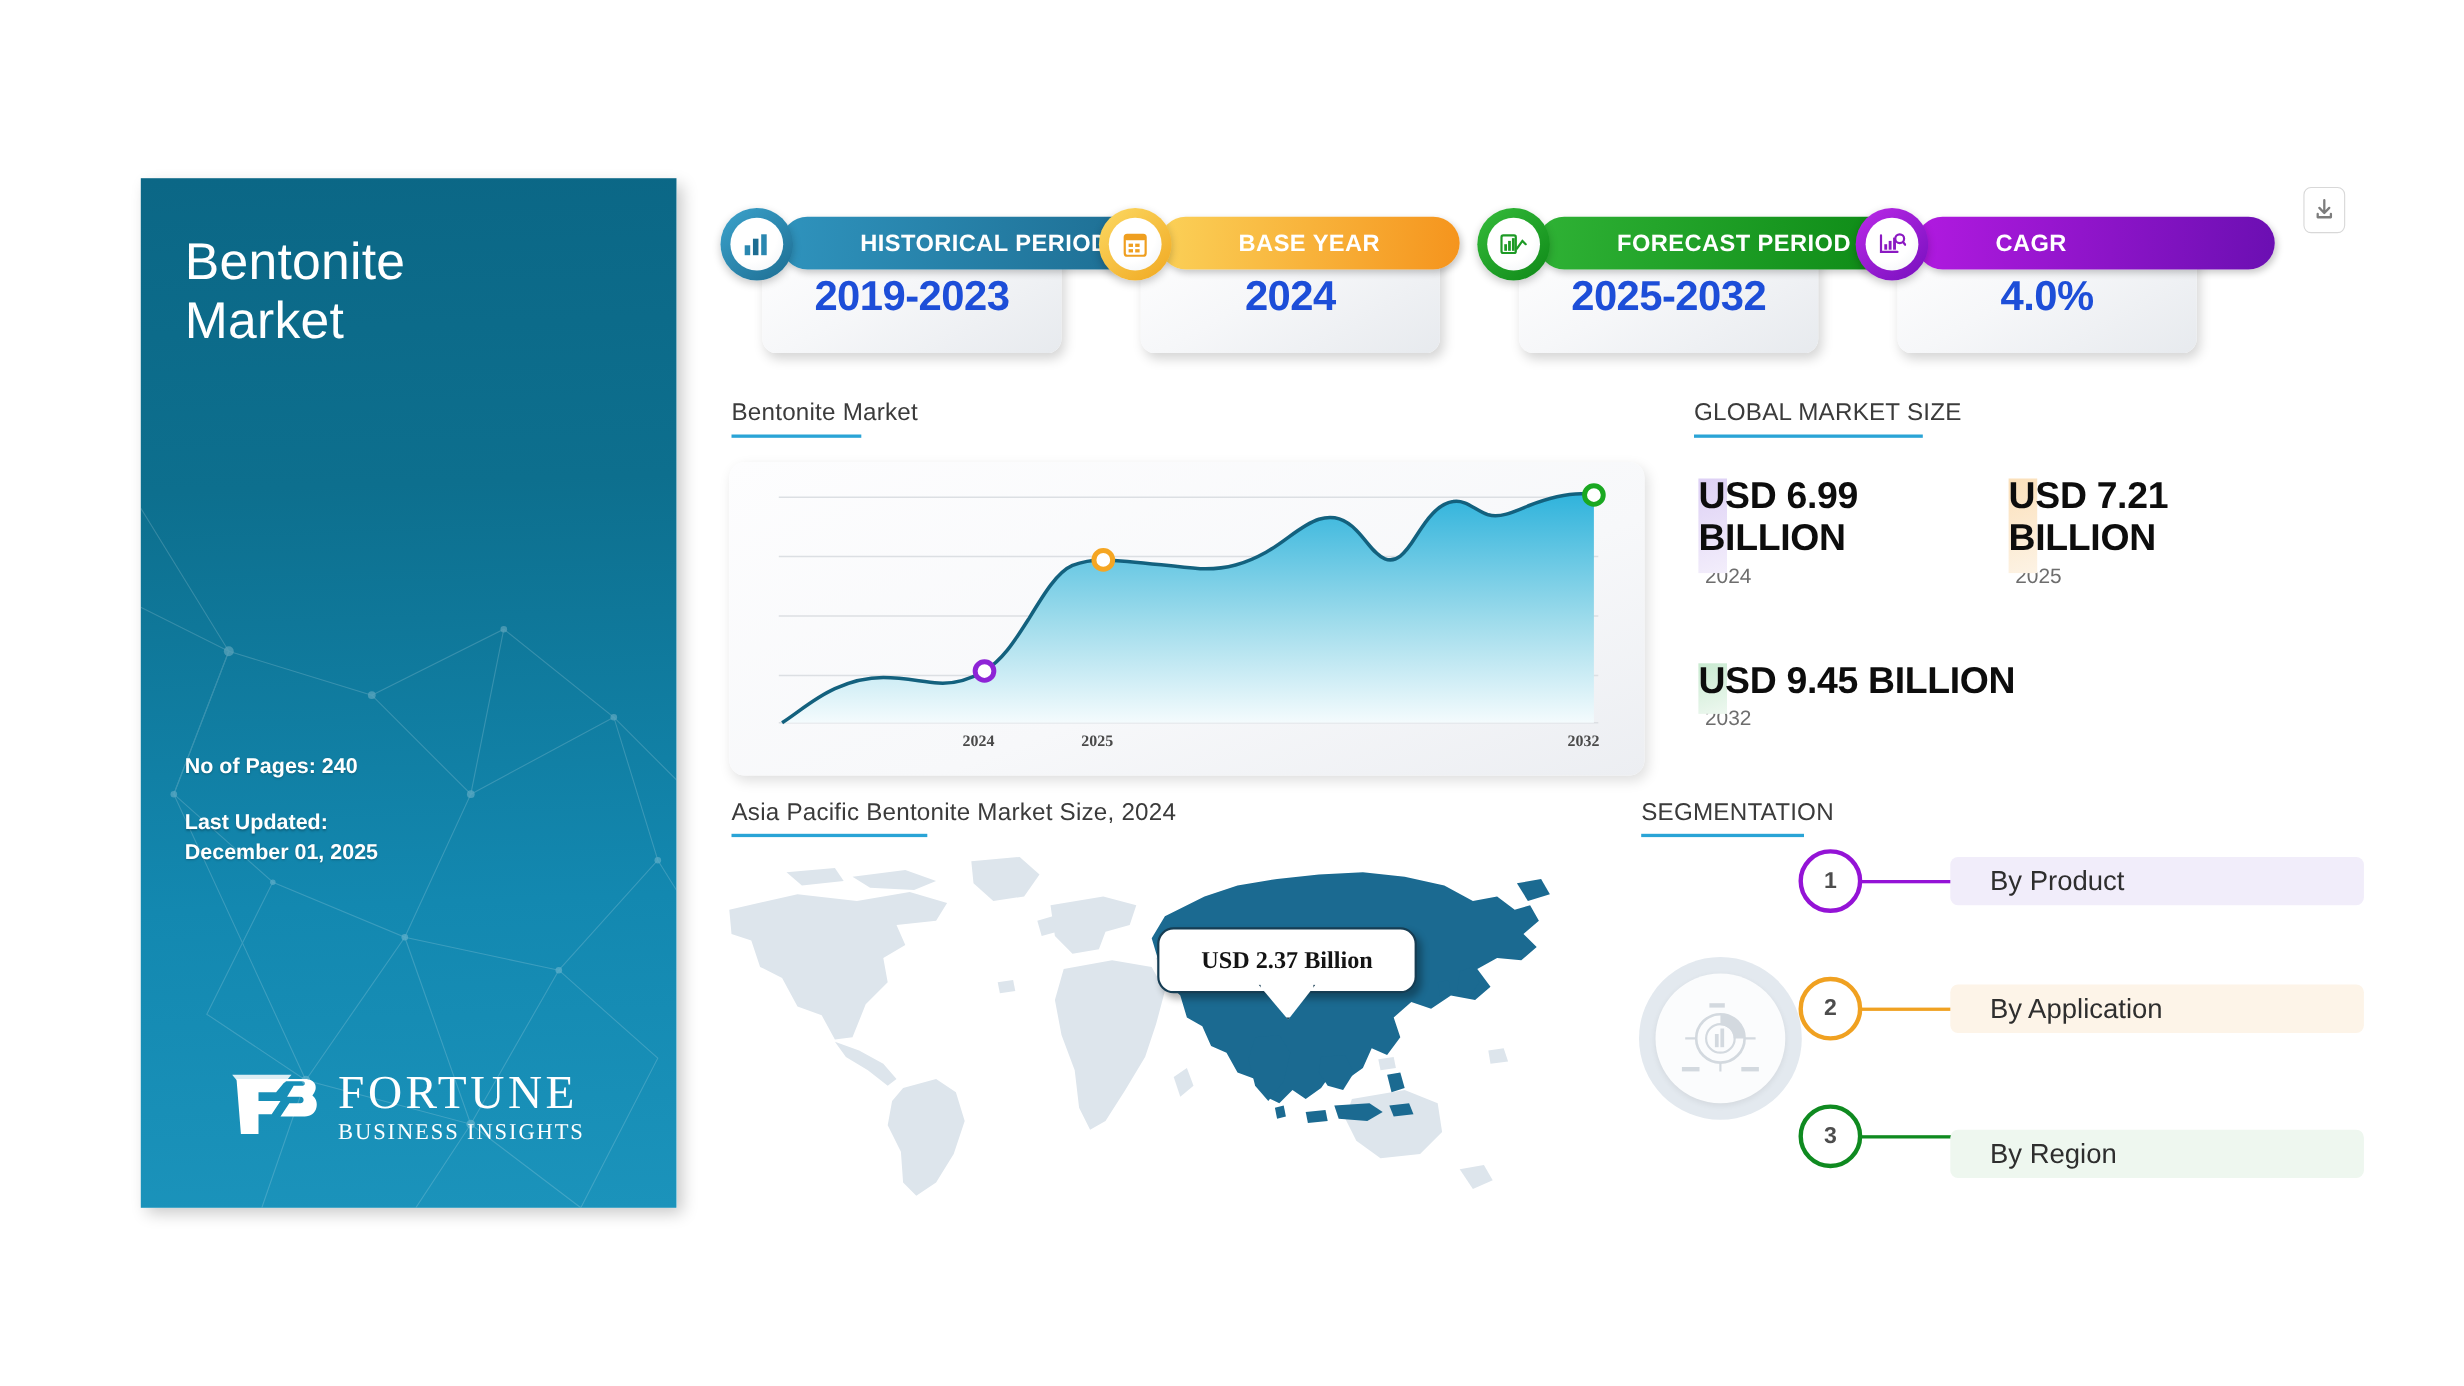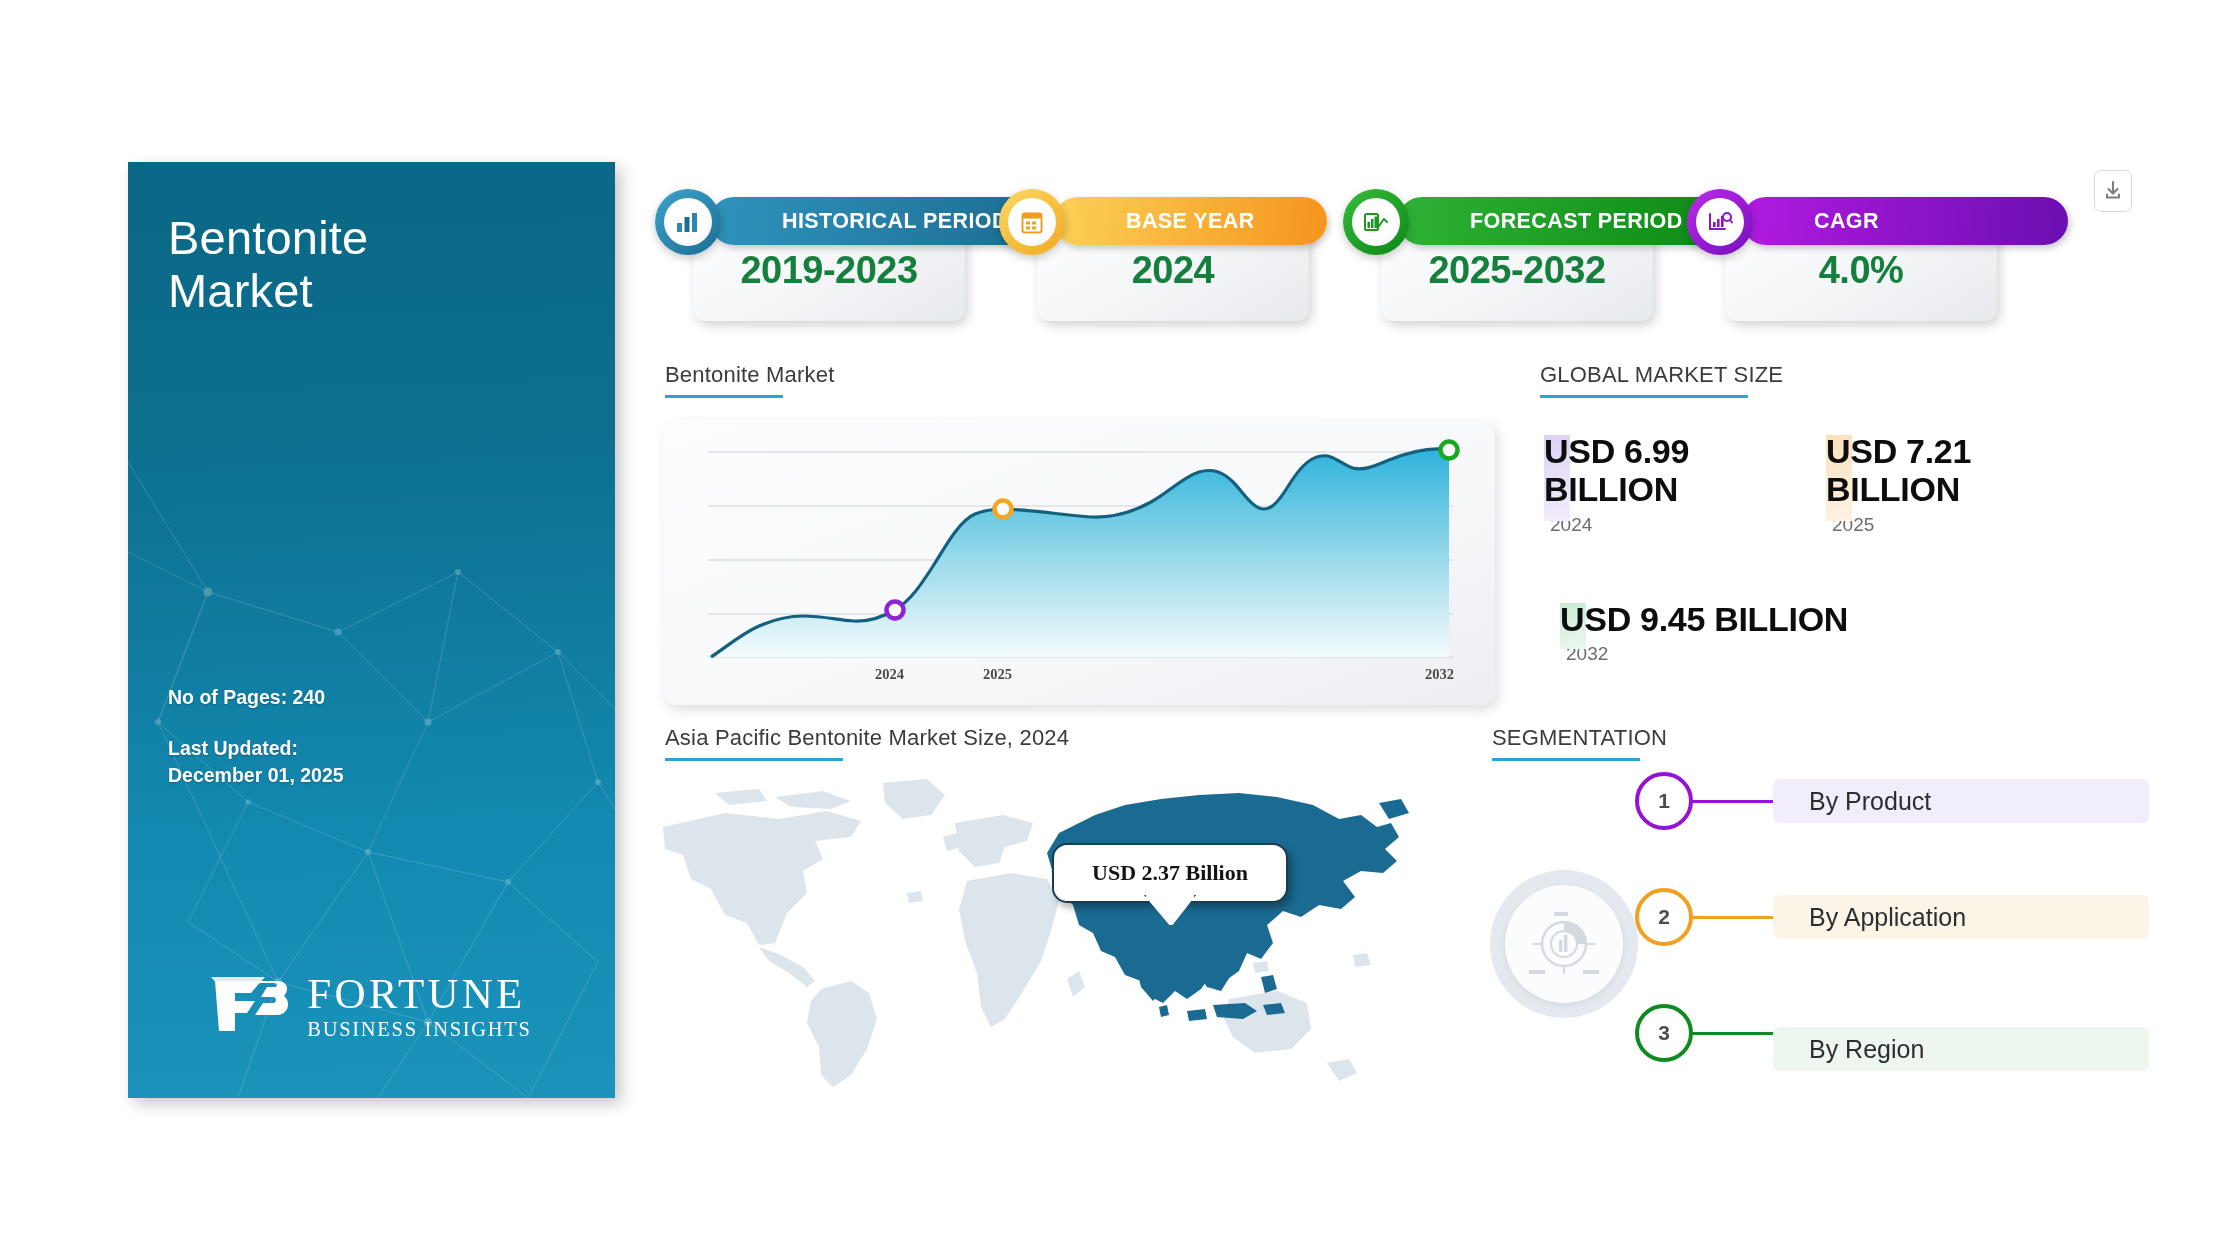--- a/index.html
+++ b/index.html
@@ -49,21 +49,21 @@
     display:flex;align-items:center;justify-content:center;
     box-shadow:0 3px 8px rgba(0,0,0,.22);
   }
   .badge .ring .inner{
     width:48px;height:48px;border-radius:50%;
     background:radial-gradient(circle at 38% 32%,#ffffff 55%,#eef1f4 100%);
     display:flex;align-items:center;justify-content:center;
   }
   .badge .val{
     position:absolute;left:38px;top:52px;width:272px;text-align:center;
-    font-size:38px;font-weight:bold;color:#15803d;letter-spacing:-.5px;
+    font-size:38px;font-weight:bold;color:#1d4ed8;letter-spacing:-.5px;
   }
 
   
   .sec-h{position:absolute;font-size:22px;color:#3b3b3b;letter-spacing:.2px;}
   .sec-h .ul{display:block;height:3px;margin-top:7px;background:#2aa4d6;}
 
   
   .chart-card{
     position:absolute;left:663px;top:420px;width:832px;height:285px;border-radius:14px;
     background:linear-gradient(160deg,#fdfdfe 0%,#f7f8fa 60%,#eceef2 100%);
@@ -330,21 +330,21 @@
 </div>
 
 <div class="ms-item" style="left:1826px;top:432px;width:250px;">
   <div style="position:relative;">
     <span style="position:absolute;left:0;top:3px;width:26px;height:86px;background:linear-gradient(160deg,#fbe0ba,#fdf3e5);"></span>
     <div class="ms-val" style="position:relative;z-index:1;max-width:220px;">USD 7.21 BILLION</div>
   </div>
   <div class="ms-yr">2025</div>
 </div>
 
-<div class="ms-item" style="left:1544px;top:600px;width:560px;margin-left:16px;">
+<div class="ms-item" style="left:1544px;top:600px;width:560px;">
   <div style="position:relative;">
     <span style="position:absolute;left:0;top:3px;width:26px;height:46px;background:linear-gradient(160deg,#c8ead0,#eef8f0);"></span>
     <div class="ms-val" style="position:relative;z-index:1;white-space:nowrap;">USD 9.45 BILLION</div>
   </div>
   <div class="ms-yr">2032</div>
 </div>
 
 <div class="sec-h" style="left:665px;top:725px;">
   <span>Asia Pacific Bentonite Market Size, 2024</span>
   <span class="ul" style="width:178px;"></span>

